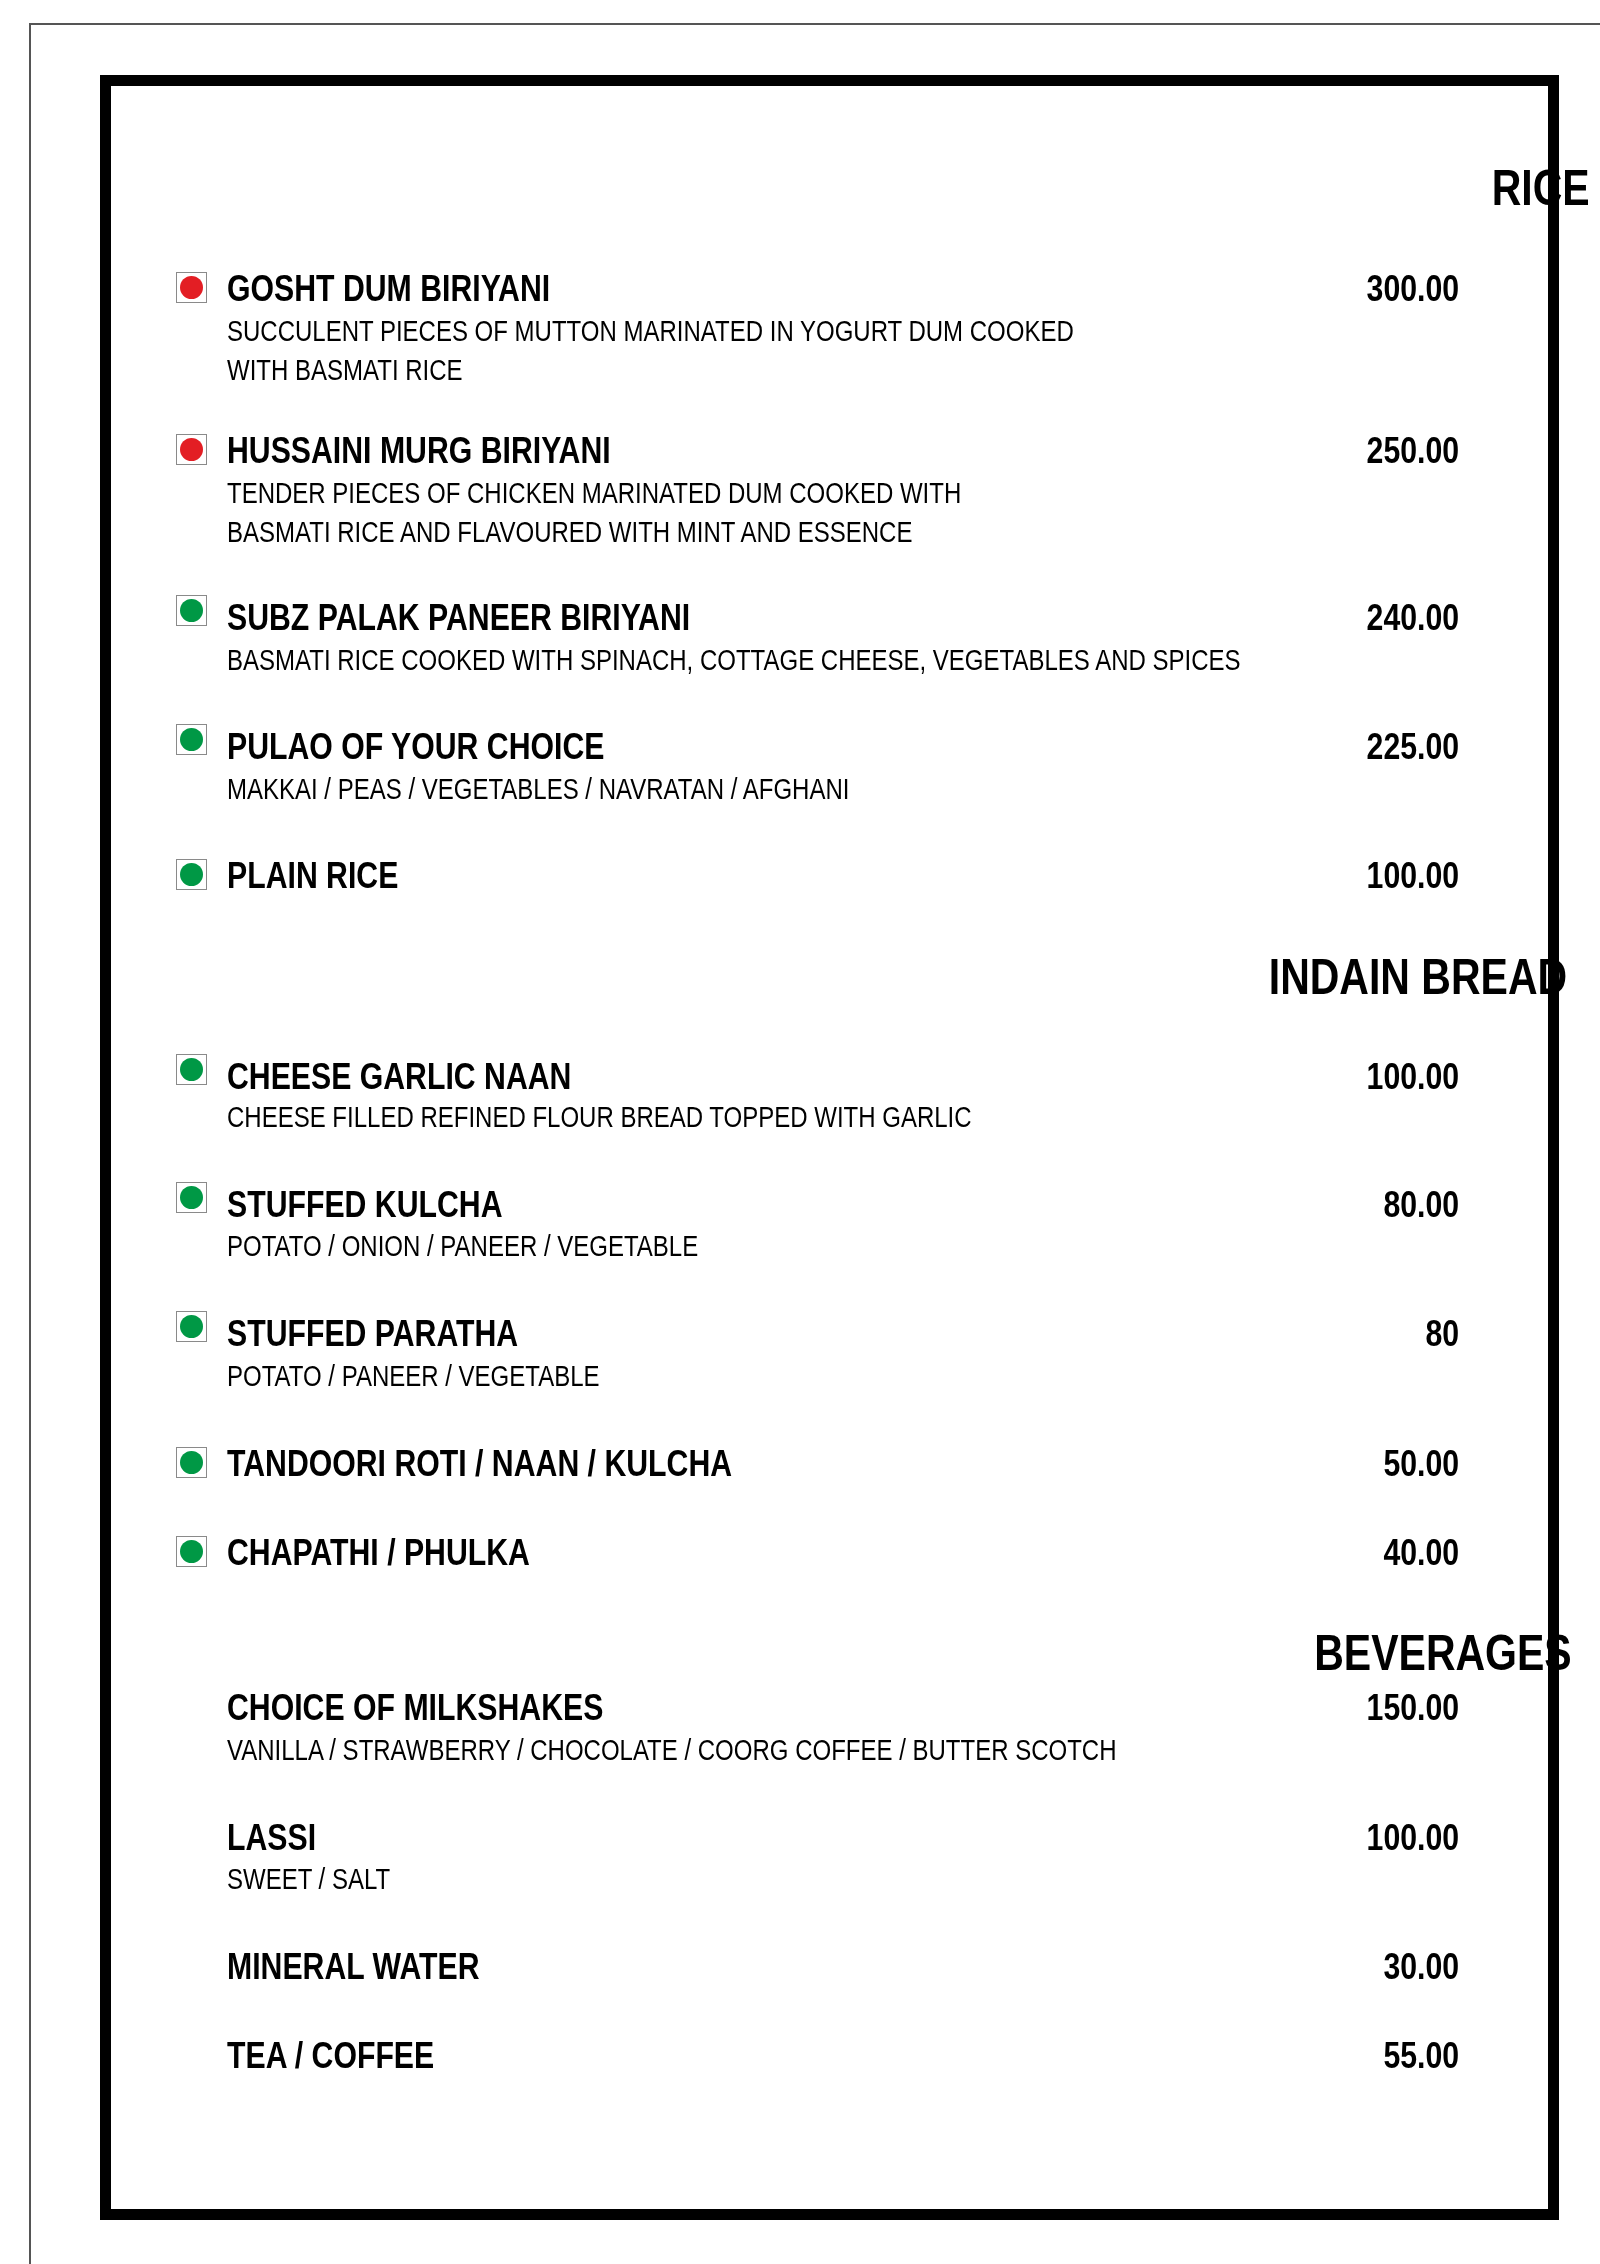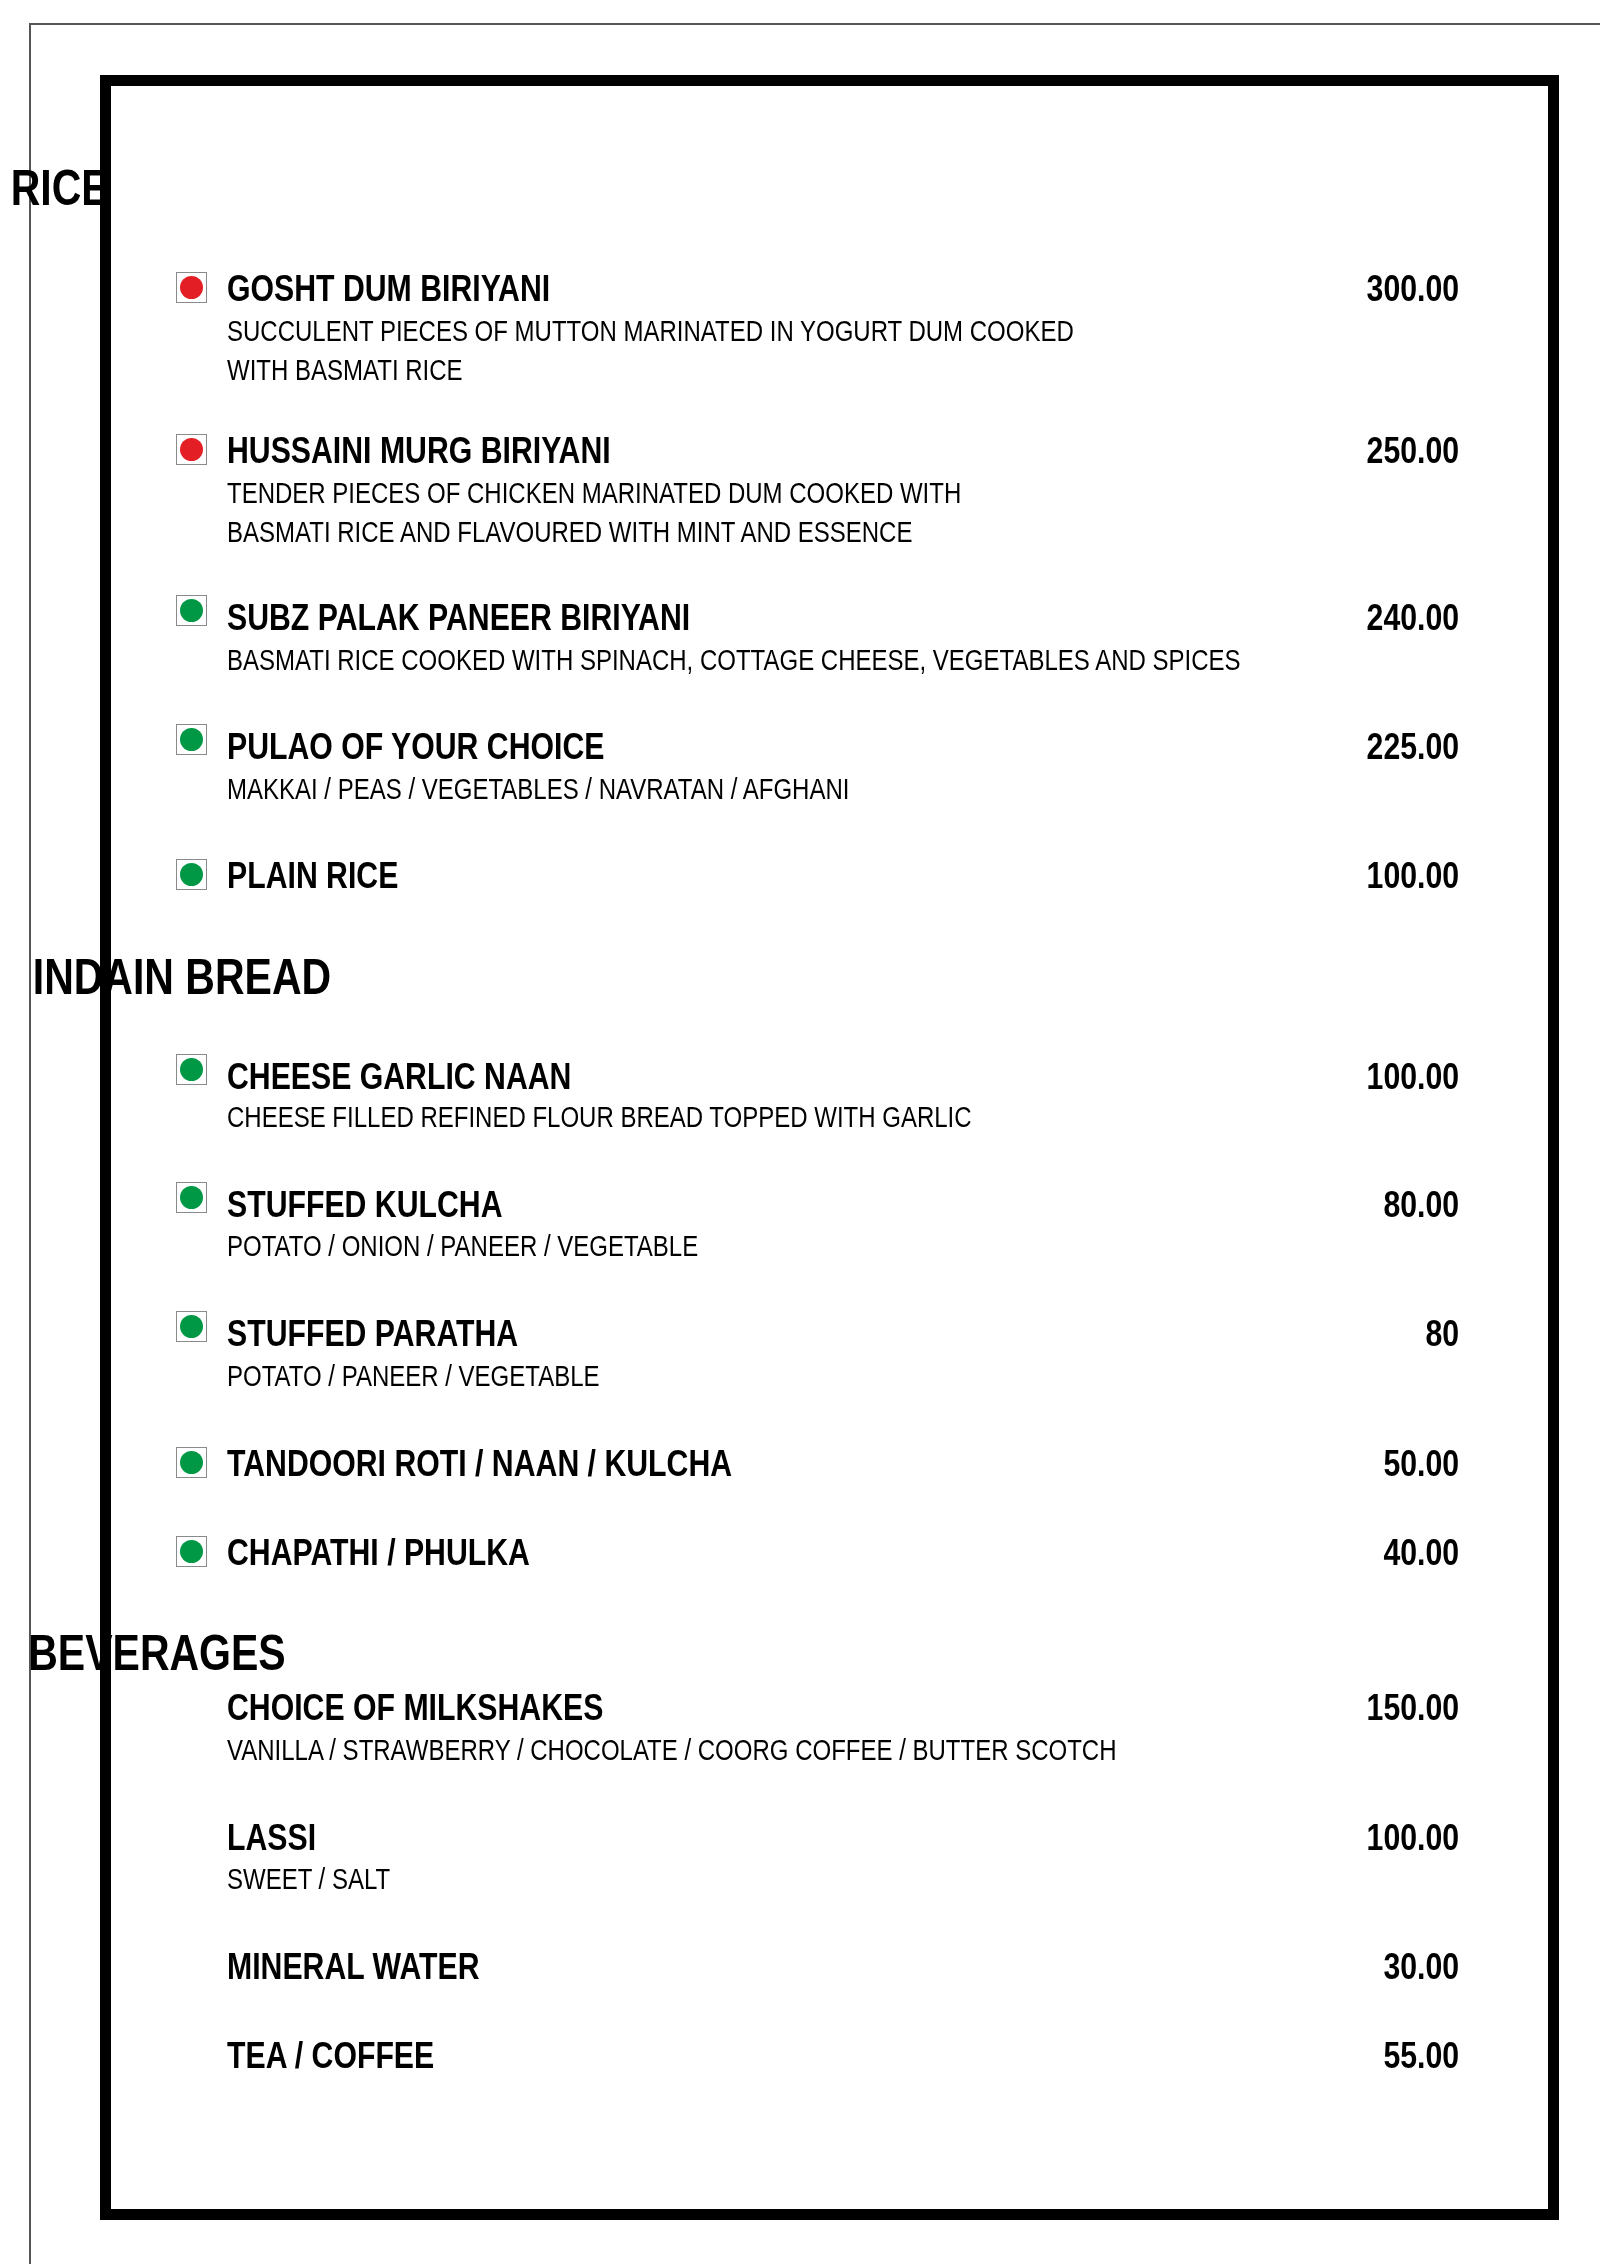--- a/index.html
+++ b/index.html
@@ -2,21 +2,21 @@
 <html><head>
 <meta charset="utf-8">
 <style>
   html, body { margin: 0; padding: 0; background: #ffffff; }
   body { width: 1600px; height: 2264px; position: relative; overflow: hidden;
          font-family: "Liberation Sans", sans-serif; color: #000; }
   .outer-frame { position: absolute; left: 29px; top: 23px; width: 1600px; height: 2300px;
                  border-left: 2px solid #555; border-top: 2px solid #555; box-sizing: border-box; }
   .menu-box { position: absolute; left: 100px; top: 75px; width: 1459px; height: 2145px;
               border: 11px solid #000; box-sizing: border-box; }
-  .heading { position: absolute; left: 0; width: 1600px; text-align: left;
+  .heading { position: absolute; left: 0; width: 1600px; text-align: right;
              font-weight: bold; font-size: 50px; line-height: 56px; margin: 0; }
   .heading span { display: inline-block; transform: scaleX(0.82); transform-origin: center; }
   .item { position: absolute; left: 0; width: 1600px; }
   .marker { position: absolute; left: 176px; width: 31px; height: 31px; box-sizing: border-box;
             border: 1.5px solid #8a8a8a; background: #fff; }
   .marker .dot { position: absolute; left: 3px; top: 3px; width: 23px; height: 23px; border-radius: 50%; }
   .name { position: absolute; left: 227px; font-weight: bold; font-size: 36px; line-height: 40px;
           white-space: nowrap; transform: scaleX(0.84); transform-origin: left center; }
   .price { position: absolute; right: 141px; font-weight: bold; font-size: 36px; line-height: 40px;
            white-space: nowrap; transform: scaleX(0.84); transform-origin: right center; }

